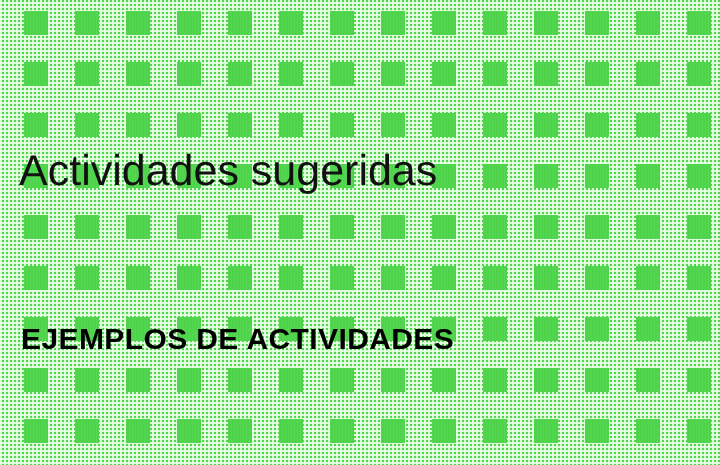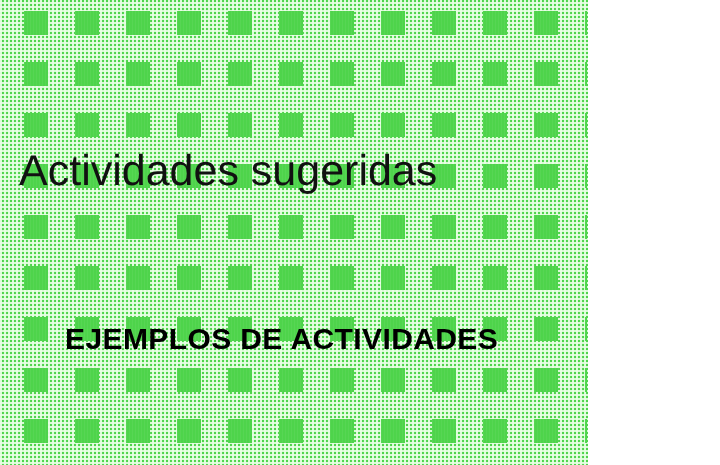--- a/index.html
+++ b/index.html
@@ -7,21 +7,21 @@
     margin: 0;
     padding: 0;
     background: #ffffff;
   }
   body {
     font-family: "Liberation Sans", sans-serif;
   }
 
   #slide {
     position: relative;
-    width: 588px;
+    width: 720px;
     height: 465px;
     overflow: hidden;
     background-color: #c2410c;
   }
 
   
   
   .bg-mesh {
     position: absolute;
     inset: 0;
@@ -121,21 +121,20 @@
   .subtitle {
     position: absolute;
     left: 21px;
     top: 322px;
     color: #000000;
     font-family: "Liberation Sans", sans-serif;
     font-size: 30px;
     font-weight: 700;
     line-height: 34px;
     letter-spacing: 0.4px;
-    padding-left: 44px;
   }
 </style>
 </head>
 <body>
 
 <div id="slide">
 
   <div class="bg-mesh"></div>
   <div class="bg-blocks"></div>
   <div class="bg-grain"></div>

